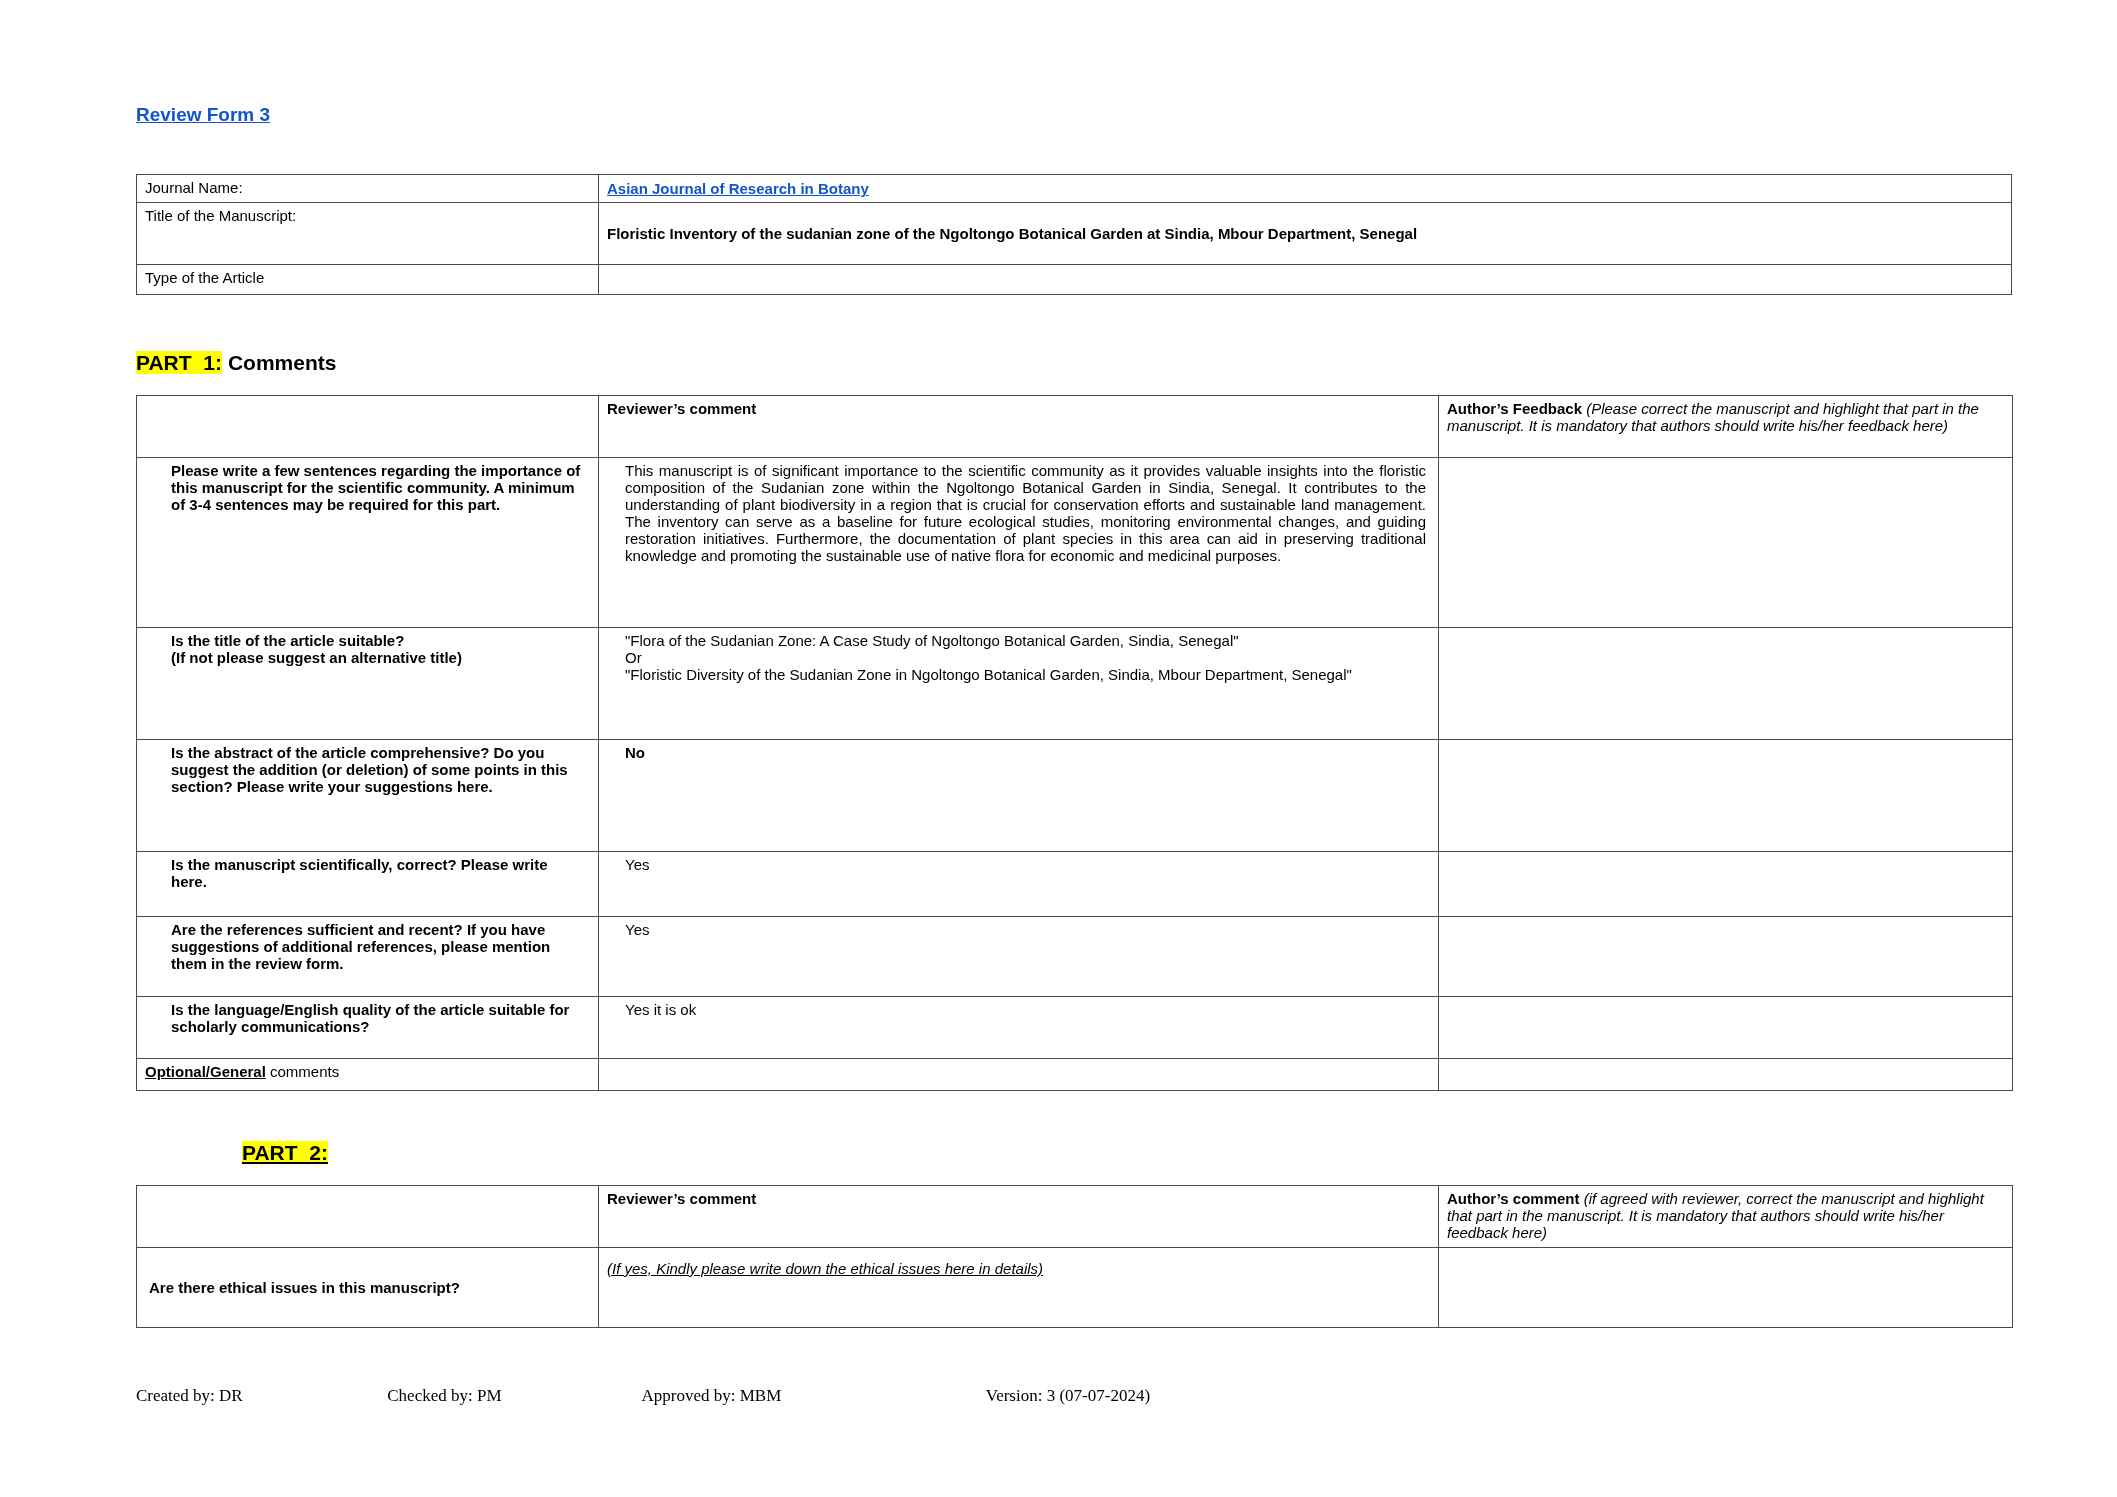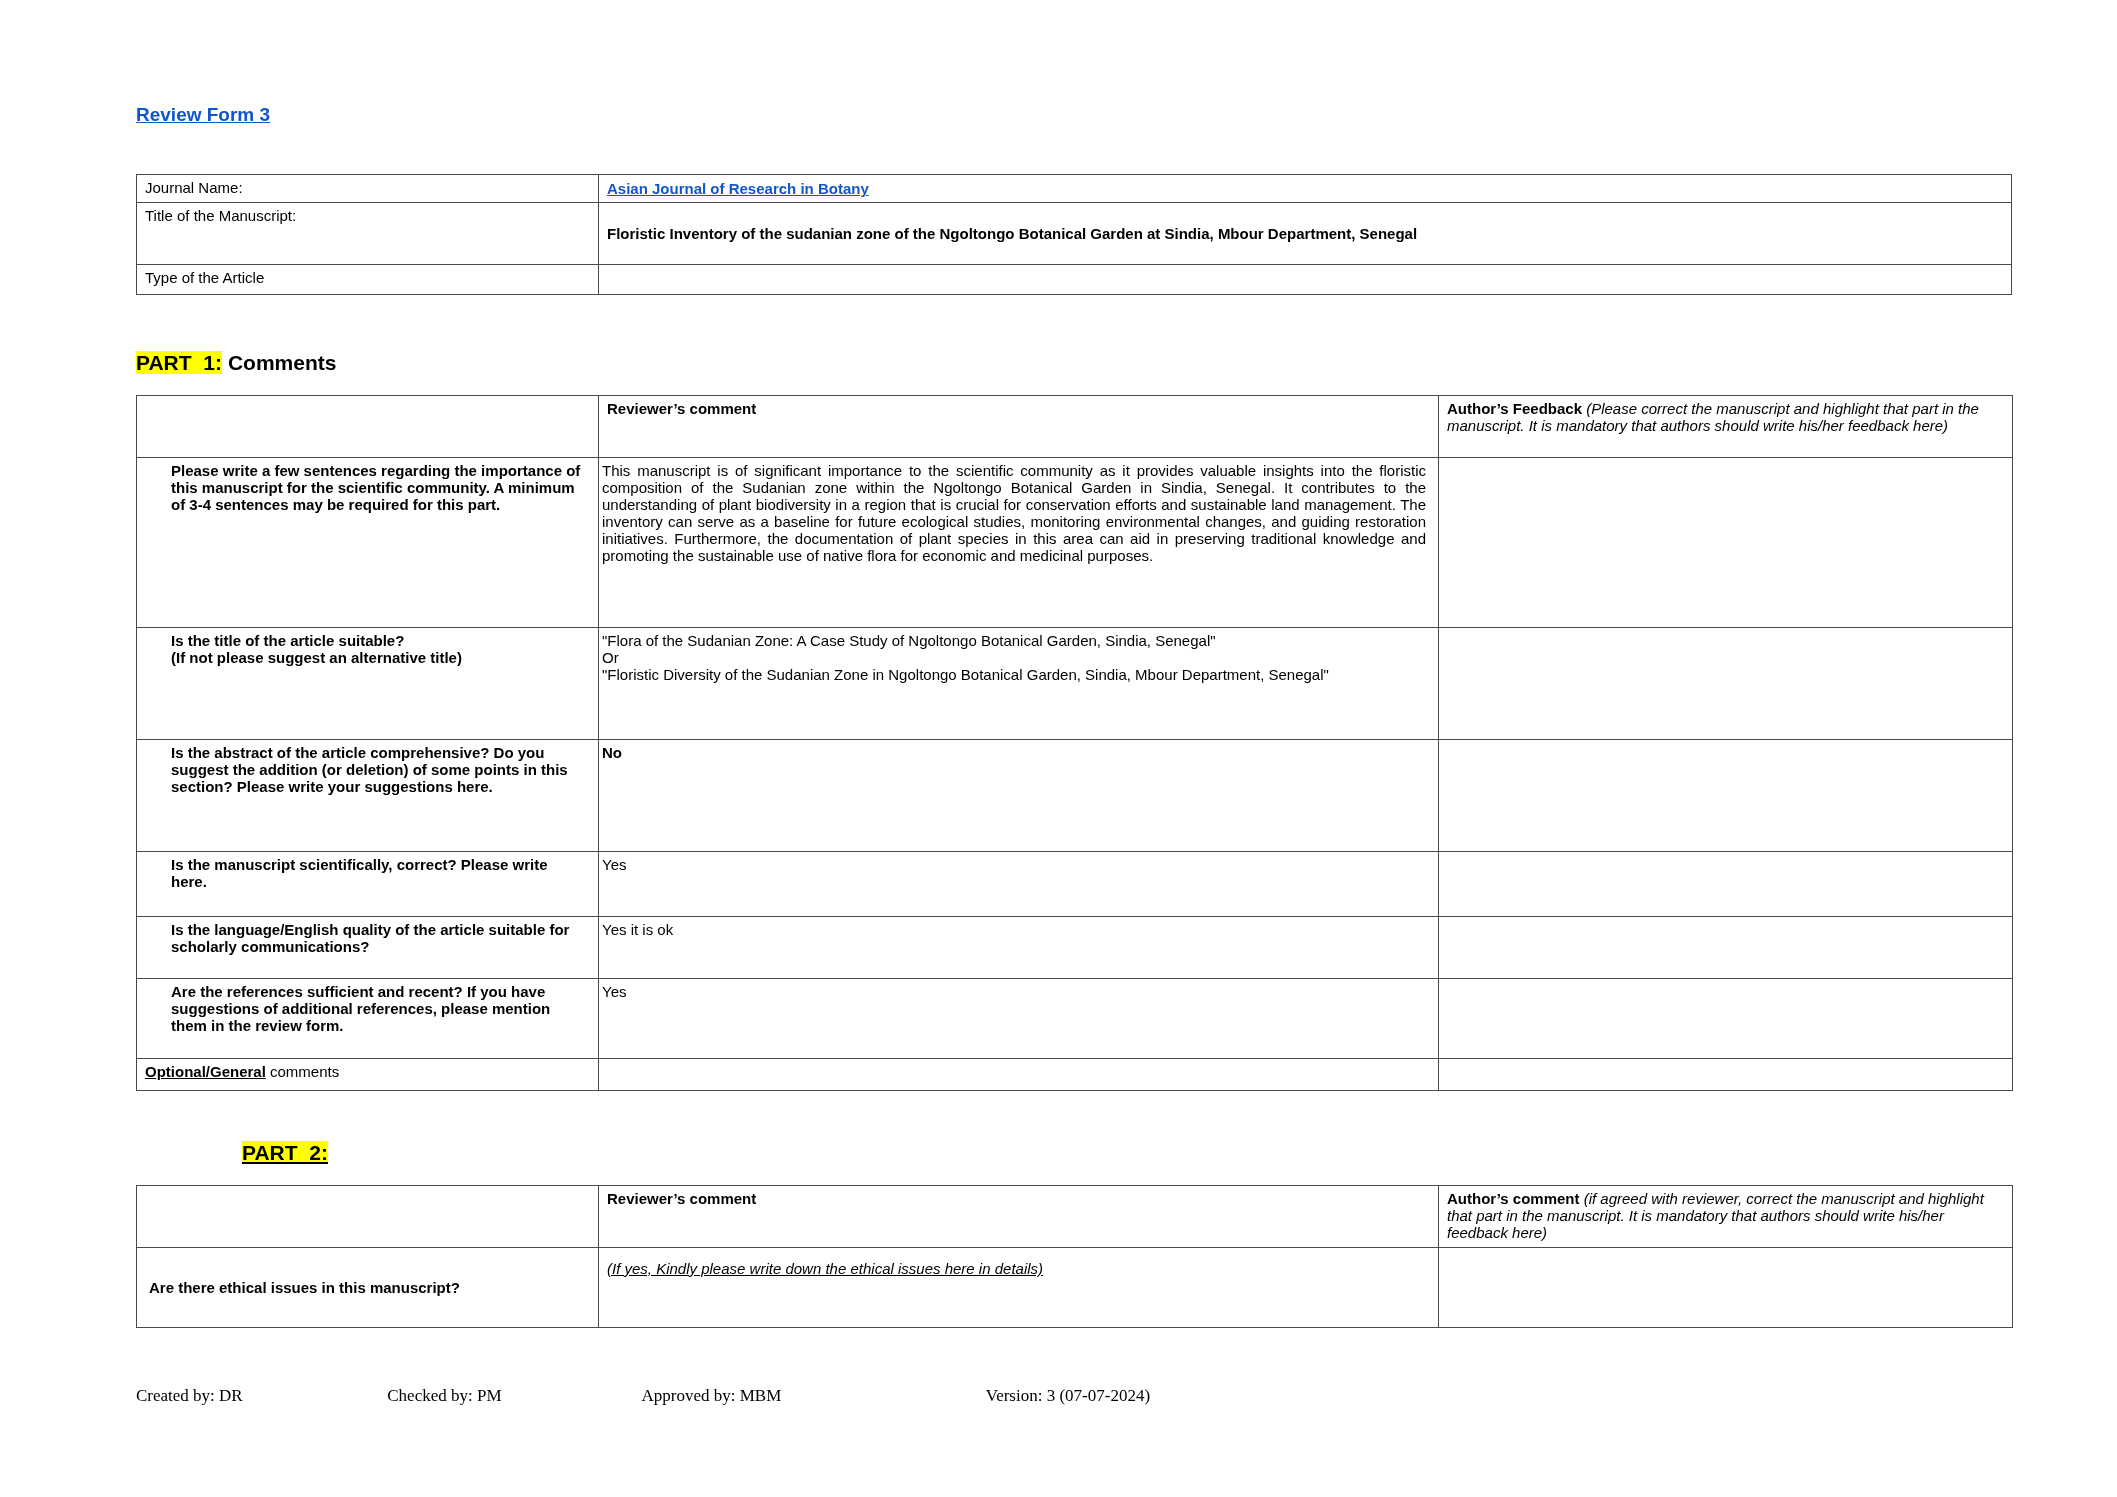--- a/index.html
+++ b/index.html
@@ -45,21 +45,21 @@
   .review-table { margin-top: 20px; }
   .review-table .c1 { width: 462px; }
   .review-table .c2 { width: 840px; }
   .review-table .c3 { width: 574px; }
   .review-table td.q {
     font-weight: bold;
     padding-left: 34px;
     padding-right: 14px;
     white-space: pre-line;
   }
-  .review-table td.a { padding-left: 3px; padding-right: 12px; white-space: pre-line; }
+  .review-table td.a { padding-left: 26px; padding-right: 12px; white-space: pre-line; }
   .review-table td.a.justify { text-align: justify; white-space: normal; }
   .review-table td.head { font-weight: bold; }
   .review-table .head-italic { font-weight: normal; font-style: italic; }
   .opt-cell { font-weight: normal; }
   .opt-cell .bu { font-weight: bold; text-decoration: underline; }
 
   .part2-table td.q2 { font-weight: bold; vertical-align: middle; padding-left: 12px; white-space: normal; }
   .part2-table td.a2 { font-style: italic; padding-top: 12px; }
   .part2-table td.a2 span { text-decoration: underline; }
 
@@ -136,28 +136,28 @@
       <tr style="height:112px;">
         <td class="q">Is the abstract of the article comprehensive? Do you suggest the addition (or deletion) of some points in this section? Please write your suggestions here.</td>
         <td class="a bold">No</td>
         <td></td>
       </tr>
       <tr style="height:65px;">
         <td class="q">Is the manuscript scientifically, correct? Please write here.</td>
         <td class="a">Yes</td>
         <td></td>
       </tr>
+      <tr style="height:80px;">
+        <td class="q">Are the references sufficient and recent? If you have suggestions of additional references, please mention them in the review form.</td>
+        <td class="a">Yes</td>
+        <td></td>
+      </tr>
       <tr style="height:62px;">
         <td class="q">Is the language/English quality of the article suitable for scholarly communications?</td>
         <td class="a">Yes it is ok</td>
-        <td></td>
-      </tr>
-      <tr style="height:80px;">
-        <td class="q">Are the references sufficient and recent? If you have suggestions of additional references, please mention them in the review form.</td>
-        <td class="a">Yes</td>
         <td></td>
       </tr>
       <tr style="height:32px;">
         <td class="opt-cell"><span class="bu">Optional/General</span><span> comments</span></td>
         <td class="a"></td>
         <td></td>
       </tr>
     </tbody>
       </table>
 

